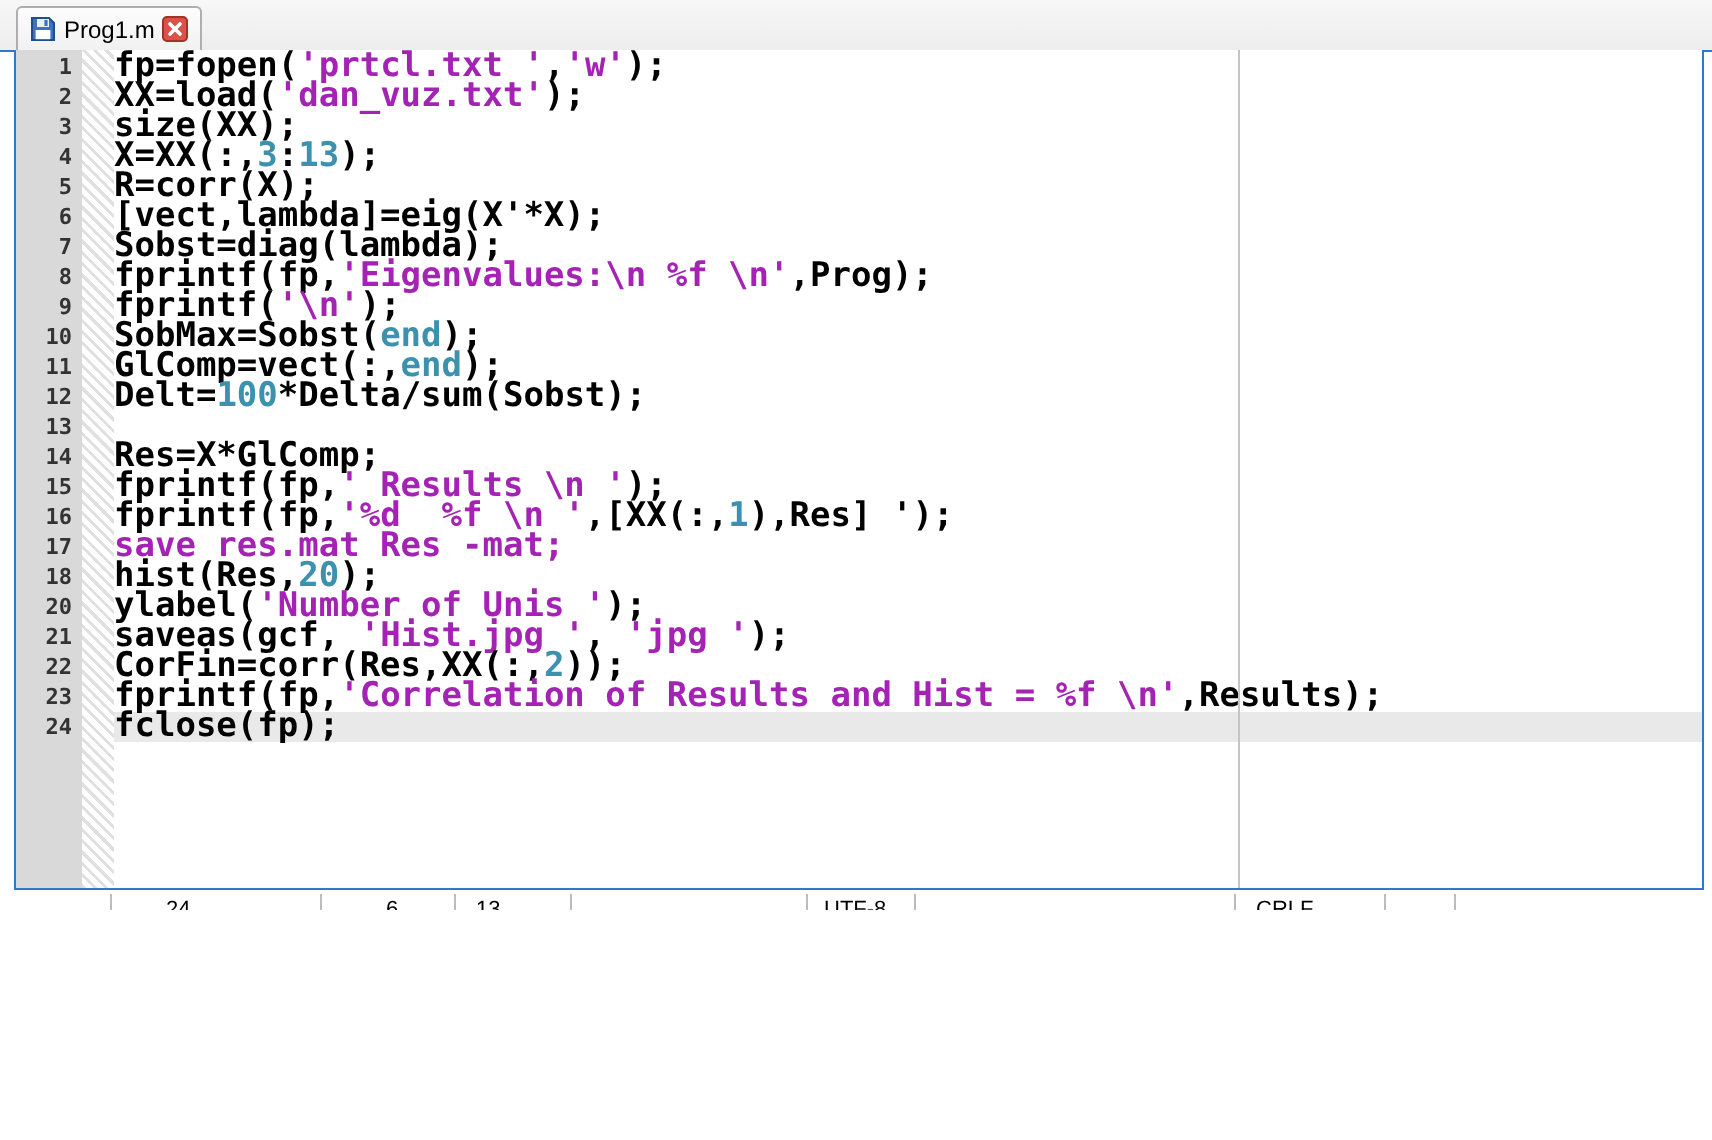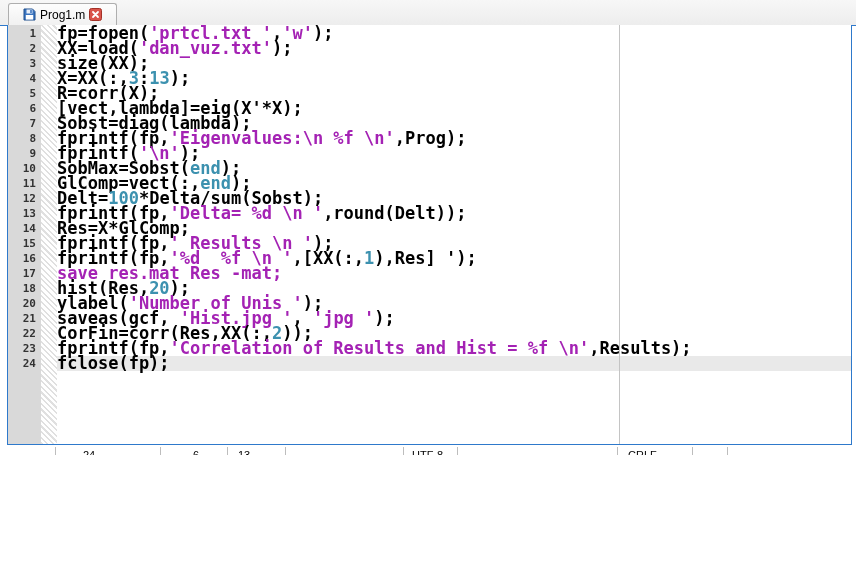--- a/index.html
+++ b/index.html
@@ -5,21 +5,21 @@
   html,body{margin:0;padding:0;background:#fff;}
   .screen{position:relative;width:856px;height:570px;background:#fff;overflow:hidden;
           font-family:"Liberation Sans",sans-serif;}
   .app-window{position:absolute;left:0;top:0;width:856px;height:455px;overflow:hidden;background:#fff;}
 
   
   .tab-bar{position:absolute;left:0;top:0;width:856px;height:25px;
            background:linear-gradient(#f7f7f7,#ededed);
            border-bottom:1px solid var(--accent_blue);}
   .tab{position:absolute;left:8px;top:3px;height:21px;display:flex;align-items:center;
-       gap:4px;padding:0 14px;background:linear-gradient(#fdfdfd,#f1f1f1);
+       gap:4px;padding:0 6px;background:linear-gradient(#fdfdfd,#f1f1f1);
        border:1px solid #aeaeae;border-bottom:none;border-radius:3px 3px 0 0;}
   .tab-label{font-size:12px;color:#000;}
   .tab-icon,.tab-close{display:inline-flex;width:13px;height:13px;}
   .tab-close{cursor:pointer;}
 
   
   .editor{position:absolute;left:7px;top:25px;width:845px;height:420px;
           border:1px solid var(--accent_blue);border-top:none;background:#fff;box-sizing:border-box;}
   .gutter-col{position:absolute;left:0;top:0;bottom:0;width:33px;background:var(--gutter_bg);}
   .hatch-col{position:absolute;left:33px;top:0;bottom:0;width:16px;
@@ -132,21 +132,20 @@
             <span class="code"><span class="seg-p">GlComp=vect(:,</span><span class="seg-kw">end</span><span class="seg-p">);</span></span>
           </div>
           <div class="line">
             <span class="ln">12</span>
             <span class="gap"></span>
             <span class="code"><span class="seg-p">Delt=</span><span class="seg-num">100</span><span class="seg-p">*Delta/sum(Sobst);</span></span>
           </div>
           <div class="line">
             <span class="ln">13</span>
             <span class="gap"></span>
-            <span class="code"><span class="seg-p">fprintf(fp,</span><span class="seg-str">'Delta= %d \n '</span><span class="seg-p">,round(Delt));</span></span>
           </div>
           <div class="line">
             <span class="ln">14</span>
             <span class="gap"></span>
             <span class="code"><span class="seg-p">Res=X*GlComp;</span></span>
           </div>
           <div class="line">
             <span class="ln">15</span>
             <span class="gap"></span>
             <span class="code"><span class="seg-p">fprintf(fp,</span><span class="seg-str">' Results \n '</span><span class="seg-p">);</span></span>

